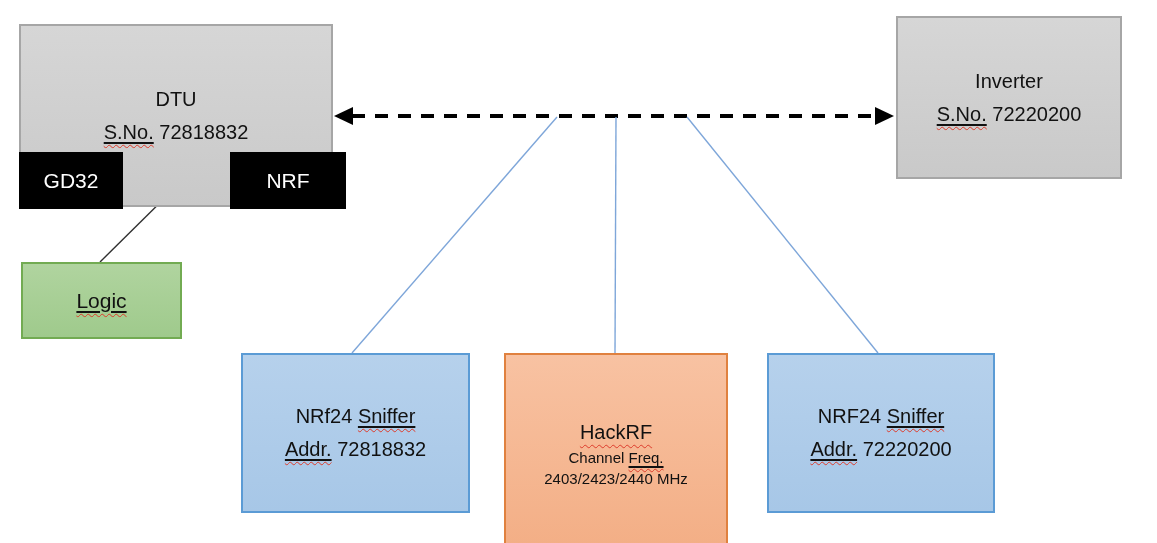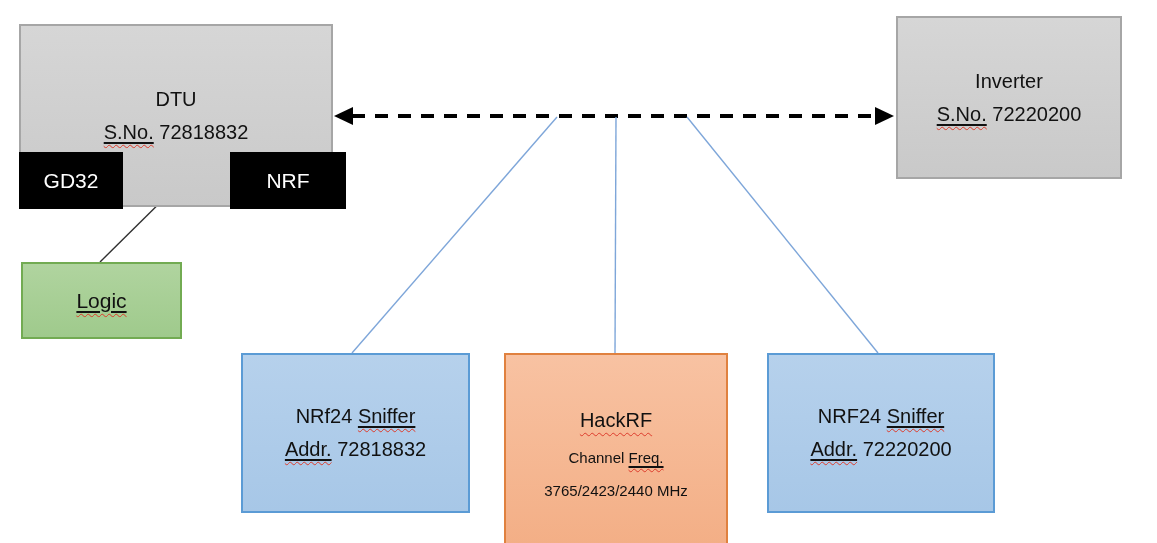--- a/index.html
+++ b/index.html
@@ -26,21 +26,21 @@
     background:linear-gradient(180deg,#b6d1ec,#a7c7e7);border:2px solid #5b9bd5;
     font-size:20px;line-height:33px;
   }
   .sniffer1{left:241px;top:353px;width:229px;height:160px;}
   .sniffer2{left:767px;top:353px;width:228px;height:160px;}
   .hackrf{
     left:504px;top:353px;width:224px;height:200px;
     background:linear-gradient(180deg,#f8c2a2,#f3ae85);border:2px solid #e0813f;
   }
   .hackrf .title{font-size:20px;line-height:30px;}
-  .hackrf .sub{font-size:15px;line-height:21px;margin-top:12px;}
+  .hackrf .sub{font-size:15px;line-height:21px;}
   .usolid{
     text-decoration:underline;
     text-decoration-thickness:1.5px;
     text-underline-offset:3px;
   }
   .wavy{
     text-decoration:underline wavy #dd3b2b;
     text-decoration-thickness:1px;
     text-underline-offset:5px;
   }
@@ -113,21 +113,21 @@
 
   <div class="box hackrf">
     <div class="title">
       <span class="wavy">HackRF</span>
     </div>
     <div class="sub">
       <span>Channel</span>
       <span class="wavy"><span class="usolid">Freq.</span></span>
     </div>
     <div class="sub">
-      <span>3765/2423/2440 MHz</span>
+      <span>2403/2423/2440 MHz</span>
     </div>
   </div>
 
   <div class="box bluebox sniffer2">
     <div>
       <span>NRF24</span>
       <span class="wavy"><span class="usolid">Sniffer</span></span>
     </div>
     <div>
       <span class="wavy"><span class="usolid">Addr.</span></span>

